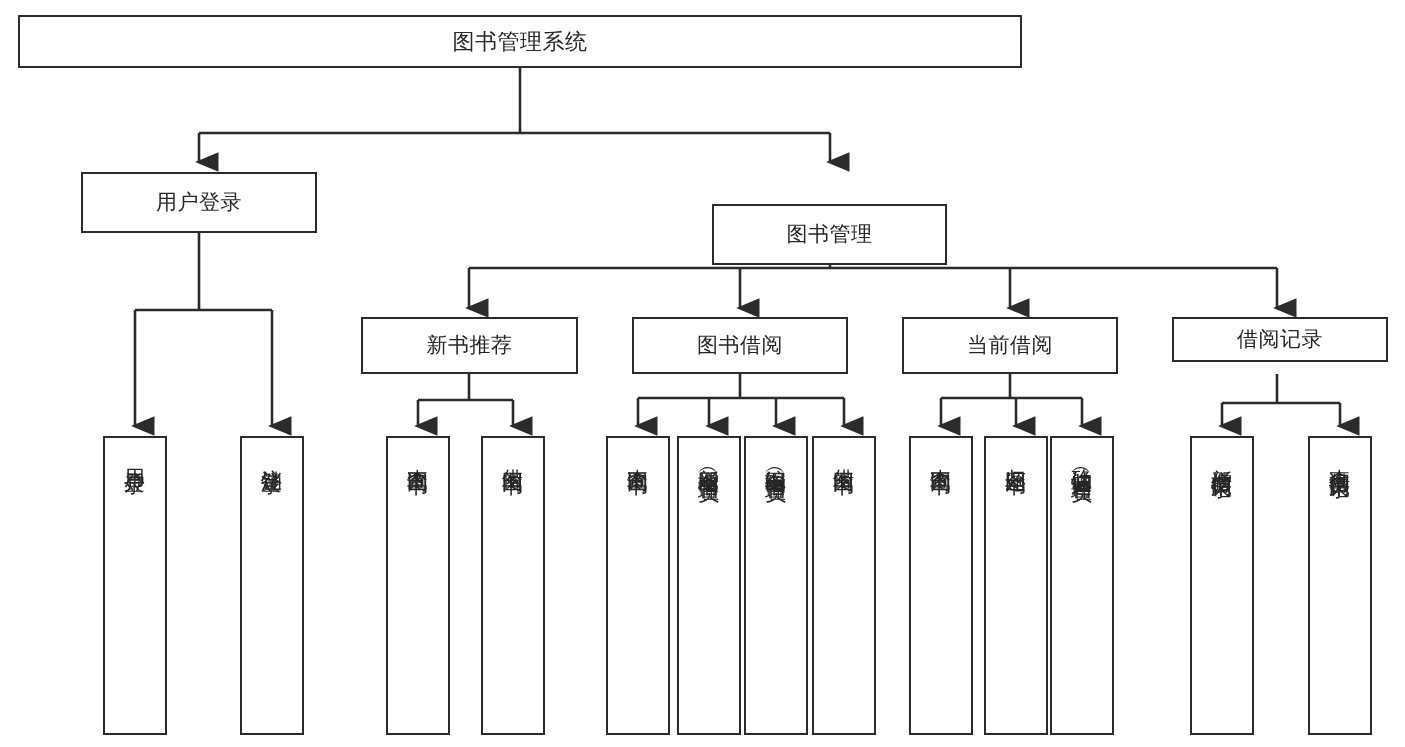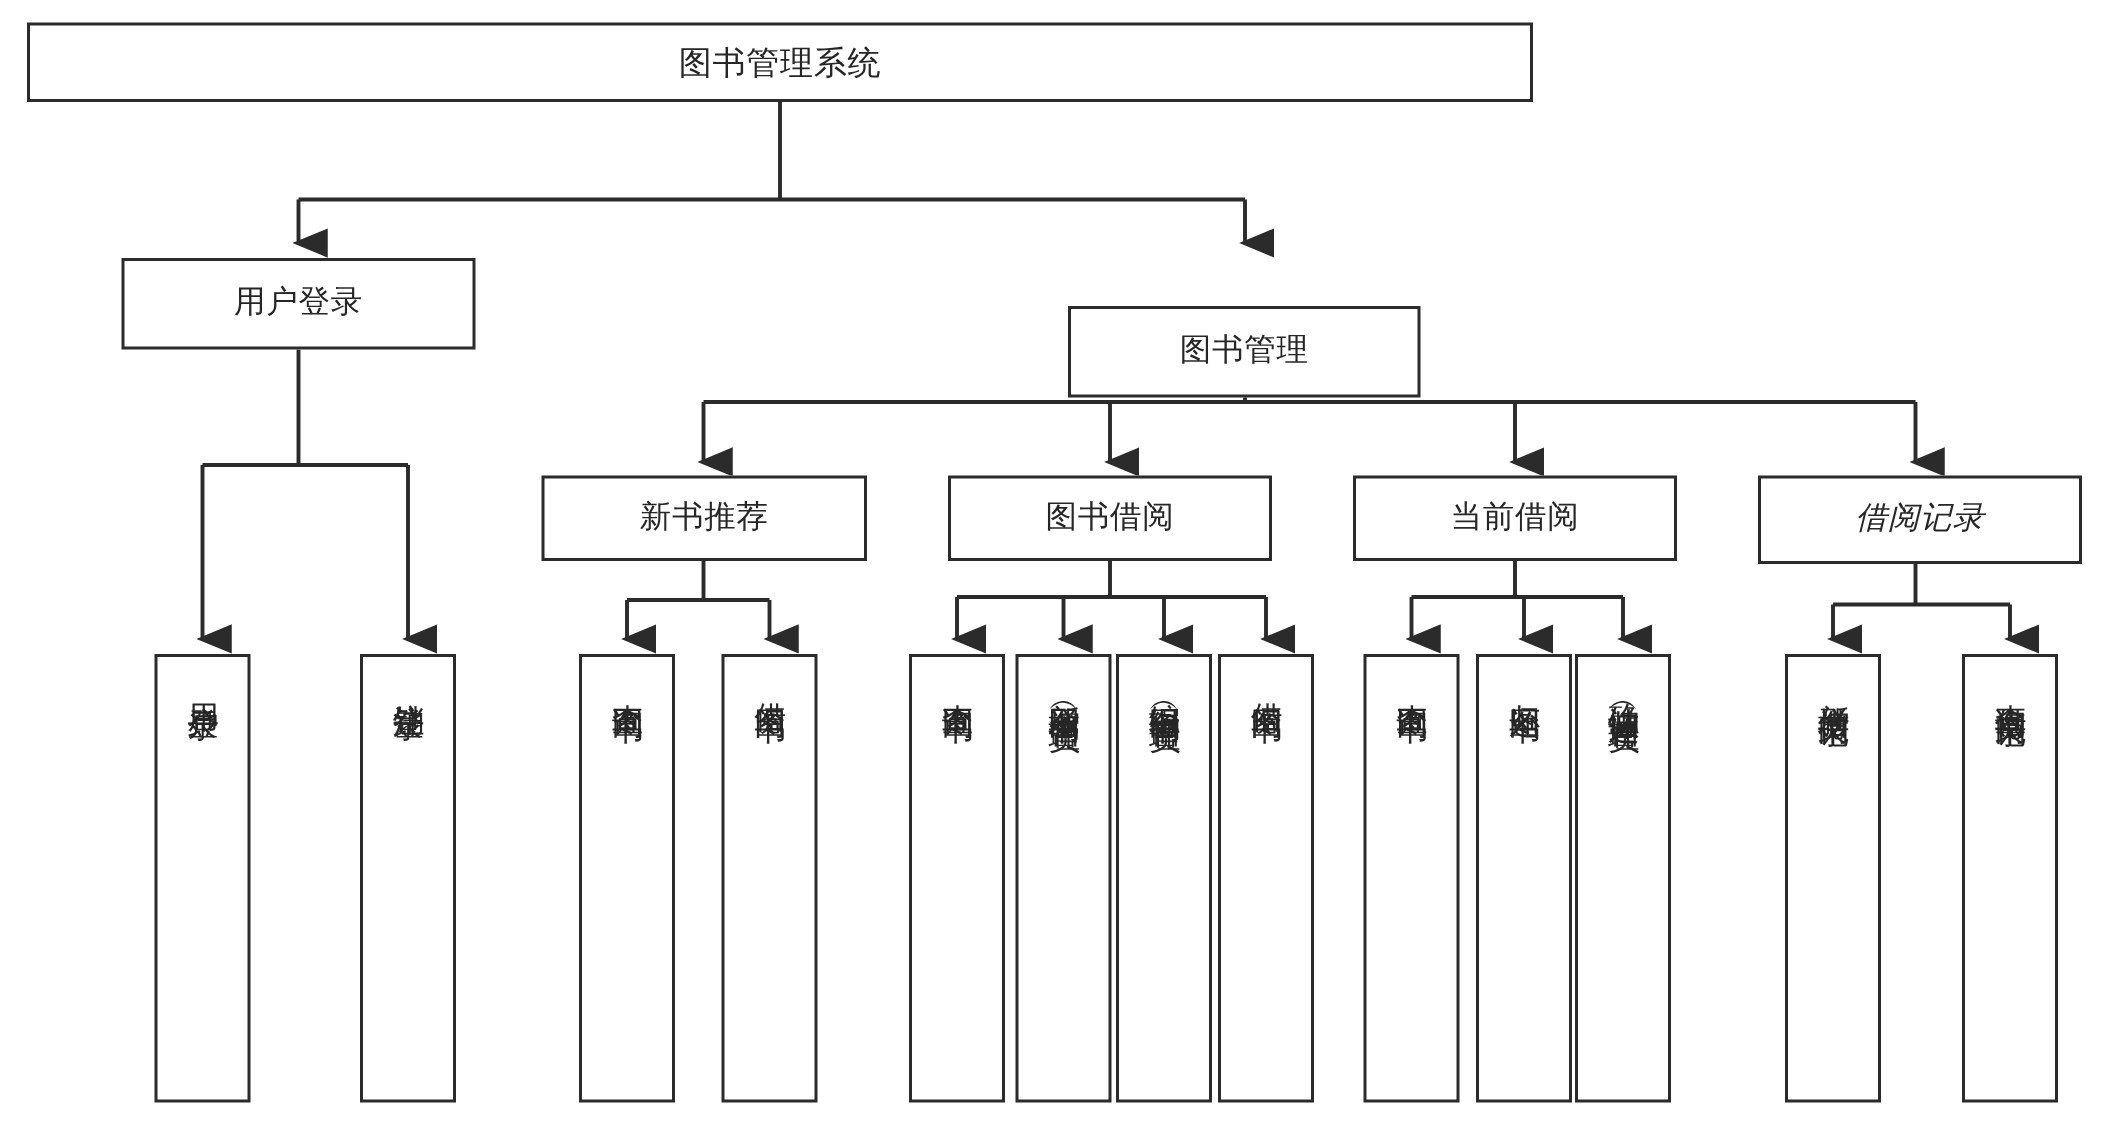--- a/index.html
+++ b/index.html
@@ -142,21 +142,21 @@
 
   <div class="node horizontal" style="left:361px; top:317px; width:217px; height:57px;">
     <span class="lbl">新书推荐</span>
   </div>
   <div class="node horizontal" style="left:632px; top:317px; width:216px; height:57px;">
     <span class="lbl">图书借阅</span>
   </div>
   <div class="node horizontal" style="left:902px; top:317px; width:216px; height:57px;">
     <span class="lbl">当前借阅</span>
   </div>
-  <div class="node horizontal" style="left:1172px; top:317px; width:216px; height:59px;font-style:italic;">
+  <div class="node horizontal" style="left:1172px; top:317px; width:216px; height:45px;">
     <span class="lbl">借阅记录</span>
   </div>
 
   <div class="node vertical" style="left:103px; top:436px; width:64px; height:299px;">
     <span class="lbl">用户登录</span>
   </div>
   <div class="node vertical" style="left:240px; top:436px; width:64px; height:299px;">
     <span class="lbl">注销登录</span>
   </div>
   <div class="node vertical" style="left:386px; top:436px; width:64px; height:299px;">

